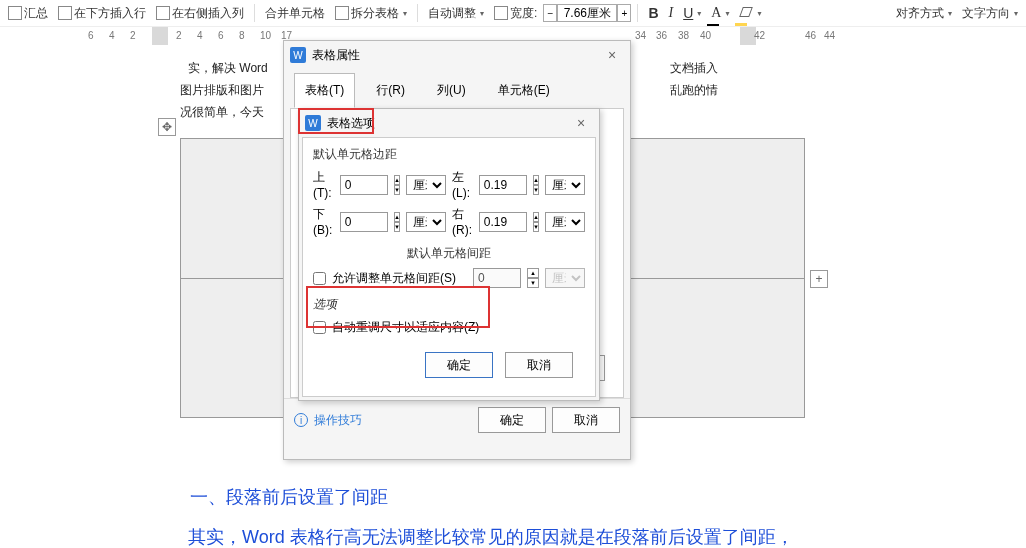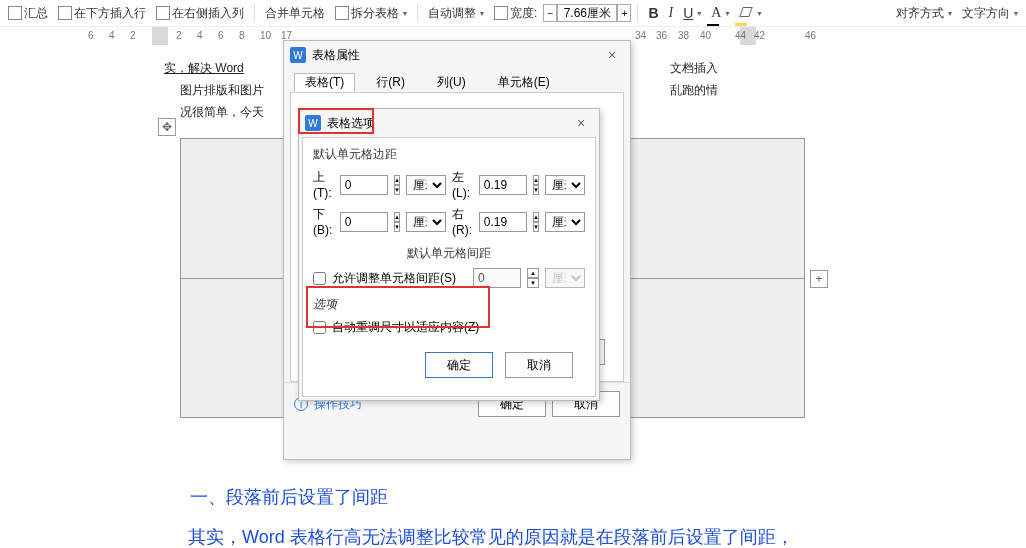--- a/index.html
+++ b/index.html
@@ -24,21 +24,21 @@
   .doctext { position: absolute; color: #222; font-size: 14px; line-height: 22px; }
   .movehandle { position: absolute; width: 18px; height: 18px; border: 1px solid #999; background:#fff; display:flex; align-items:center; justify-content:center; color:#666; font-size:12px; }
   .bg-table { position: absolute; border: 1px solid #999; }
   .bg-table .row { border-bottom: 1px solid #999; }
   .addbtn { position: absolute; width: 18px; height: 18px; border: 1px solid #999; background: #fff; display: flex; align-items:center; justify-content:center; color:#666; cursor:pointer; }
   .dialog { position: absolute; background: #f5f5f5; border: 1px solid #bbb; box-shadow: 2px 2px 6px rgba(0,0,0,0.2); }
   .titlebar { display: flex; align-items: center; height: 28px; padding: 0 6px; }
   .wlogo { width: 16px; height: 16px; background: #2f7bd8; color: #fff; font-size: 10px; display:flex; align-items:center; justify-content:center; border-radius:2px; margin-right:6px; }
   .closex { margin-left: auto; width: 24px; text-align: center; color: #666; cursor: pointer; font-size: 14px; }
   .tabs { display: flex; gap: 10px; padding: 4px 10px 0 10px; }
-  .tab { padding: 0 10px; border: 1px solid transparent; cursor: pointer; }
+  .tab { padding: 8px 10px; border: 1px solid transparent; cursor: pointer; }
   .tab.active { background: #fff; border: 1px solid #bbb; border-bottom: 1px solid #fff; }
   .d2 { }
   .d2 .body { background: #fff; margin: 0 3px 3px 3px; border: 1px solid #ccc; padding: 8px 10px; }
   .fieldset-label { color: #333; margin-bottom: 6px; }
   .row2 { display: flex; align-items: center; gap: 6px; margin-bottom: 6px; }
   .row2 label { width: 40px; text-align: left; }
   .num { width: 48px; height: 20px; border: 1px solid #999; padding: 0 4px; font-size: 12px; }
   .spinner { width: 12px; height: 20px; display:flex; flex-direction:column; }
   .spinner div { flex:1; border:1px solid #999; font-size:7px; display:flex;align-items:center;justify-content:center; cursor:pointer; background:#fff; }
   .unit { width: 40px; height: 20px; border: 1px solid #999; font-size: 12px; padding:0 2px; background:#fff; }
@@ -133,26 +133,26 @@
     <span class="rnum" style="left:197px">4</span>
     <span class="rnum" style="left:218px">6</span>
   <span class="rnum" style="left:239px">8</span>
     <span class="rnum" style="left:260px">10</span>
     <span class="rnum" style="left:281px">17</span>
   <span class="rnum" style="left:635px">34</span>
     <span class="rnum" style="left:656px">36</span>
     <span class="rnum" style="left:678px">38</span>
   <span class="rnum" style="left:700px">40</span>
     <span class="rnum" style="left:754px">42</span>
-    <span class="rnum" style="left:735px">44</span>
+    <span class="rnum" style="left:824px">44</span>
   <span class="rnum" style="left:805px">46</span>
 </div>
 
 <div class="docarea" style="position:relative; height:500px;">
-  <div class="doctext" style="left:164px; top:10px;text-decoration:underline;"><span>实，解决 Word</span></div>
+  <div class="doctext" style="left:188px; top:10px;"><span>实，解决 Word</span></div>
   <div class="doctext" style="left:670px; top:10px;"><span>文档插入</span></div>
   <div class="doctext" style="left:180px; top:32px;"><span>图片排版和图片</span></div>
   <div class="doctext" style="left:670px; top:32px;"><span>乱跑的情</span></div>
   <div class="doctext" style="left:180px; top:54px;"><span>况很简单，今天</span></div>
 
   <div class="movehandle" style="left:158px; top:72px;">✥</div>
   <div class="bg-table" style="left:180px; top:92px; width:625px; height:280px; background:#eee;">
     <div class="row" style="height:140px;"></div>
   </div>
   <div class="addbtn" style="left:810px; top:224px;">+</div>

